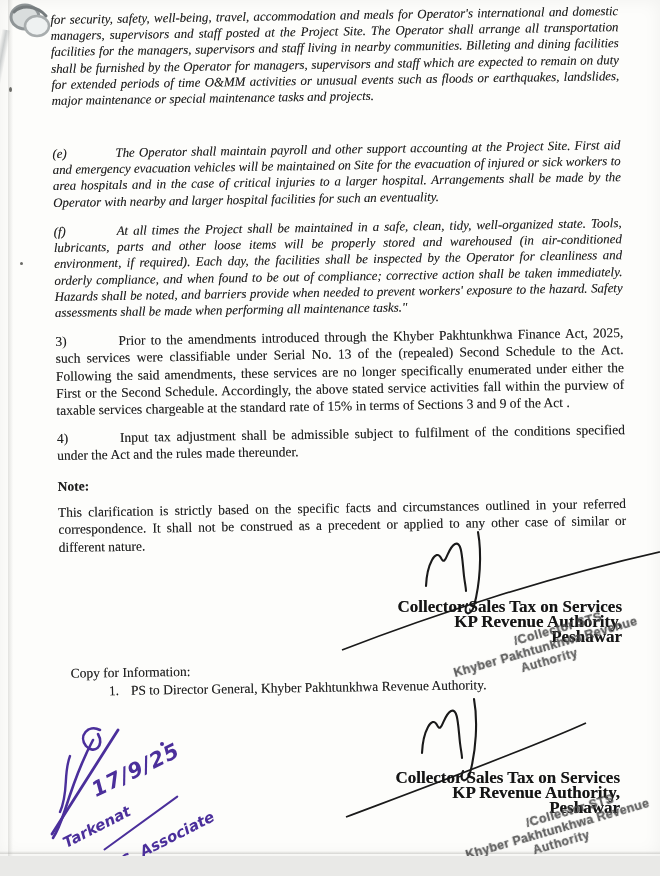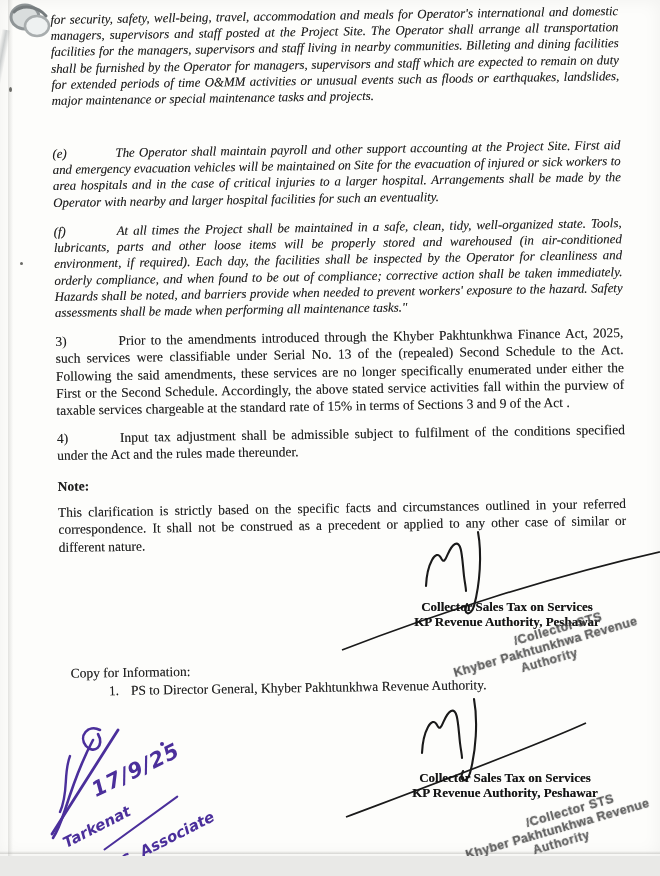--- a/index.html
+++ b/index.html
@@ -27,22 +27,22 @@
   .q{font-style:italic;font-size:12.9px;line-height:16.2px;text-align:justify;}
   .t{font-size:13.5px;line-height:17.3px;text-align:justify;}
   .lbl{display:inline-block;width:63px;font-style:inherit;}
   .bold{font-weight:bold;}
   .copyhead{font-size:13.5px;}
   .copyitem{font-size:13.5px;}
   .copyitem .num{display:inline-block;width:22px;}
 
   
   .sig-svg{position:absolute;}
-  .sig-title{position:absolute;width:230px;text-align:center;font-weight:bold;
-        font-size:13px;line-height:14.8px;color:#151515;
+  .sig-title{position:absolute;width:230px;text-align:right;font-weight:bold;
+        font-size:17px;line-height:14.8px;color:#151515;
         text-shadow:0 0 0.4px rgba(0,0,0,0.5);}
 
   
   .stamp{position:absolute;width:235px;text-align:center;color:#4a4a4a;
         font-family:"Liberation Sans", sans-serif;font-weight:bold;
         transform:rotate(-16deg);transform-origin:center;opacity:0.88;
         text-shadow:0 0 0.7px rgba(74,74,74,0.8);filter:blur(0.2px);}
   .stamp .s1{font-size:12.5px;letter-spacing:0.4px;padding-left:34px;}
   .stamp .s2{font-size:12.5px;letter-spacing:0.3px;}
   .stamp .s3{font-size:12px;letter-spacing:0.6px;}

